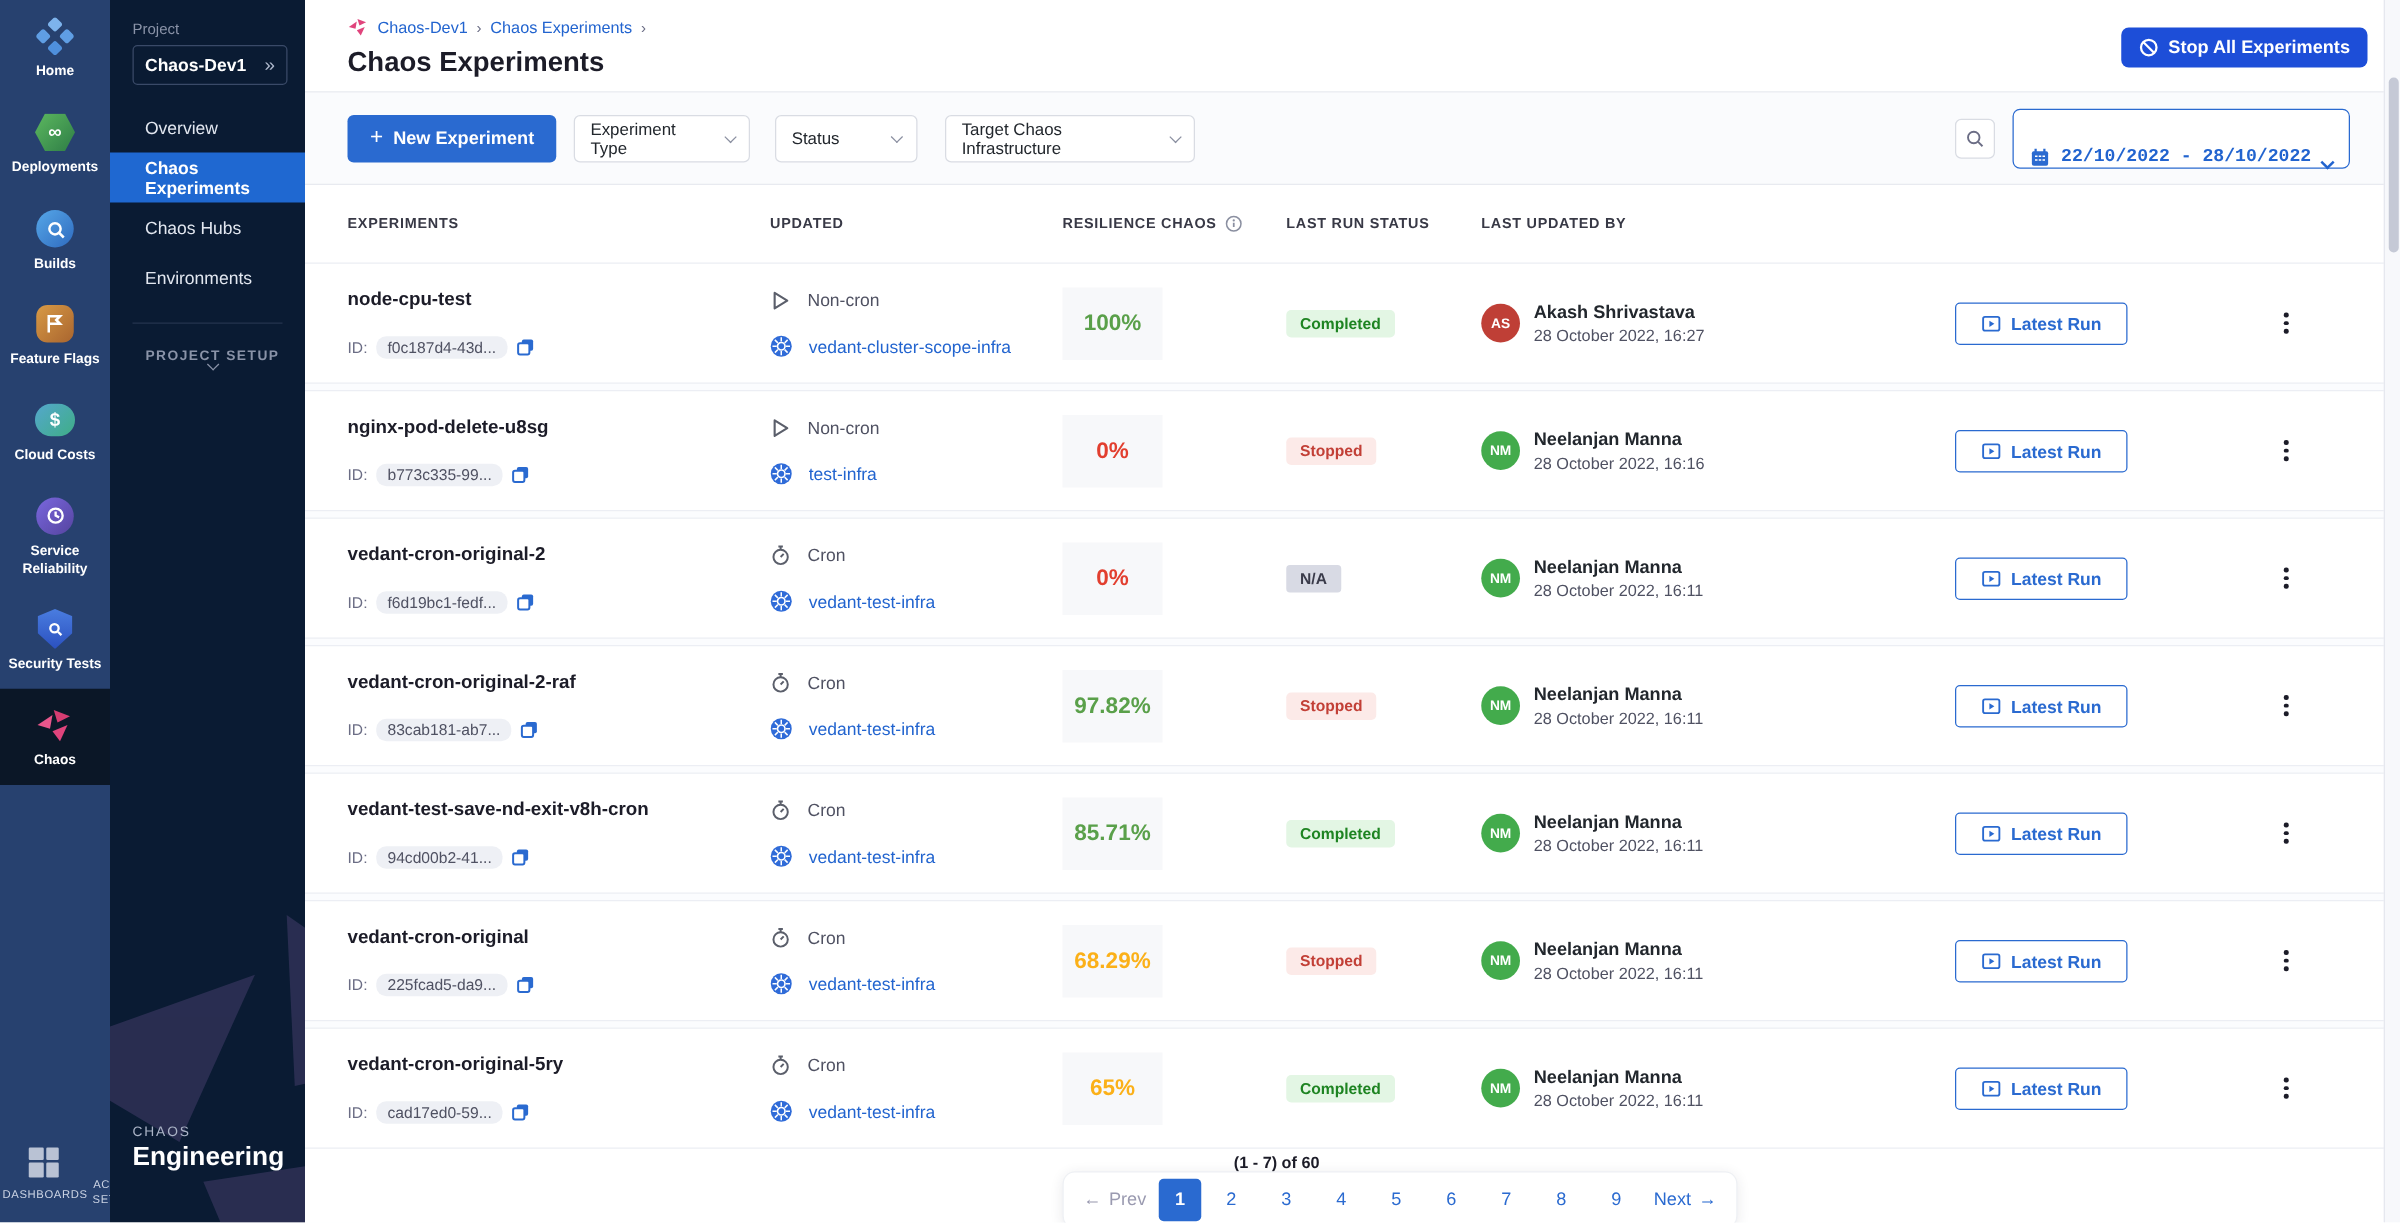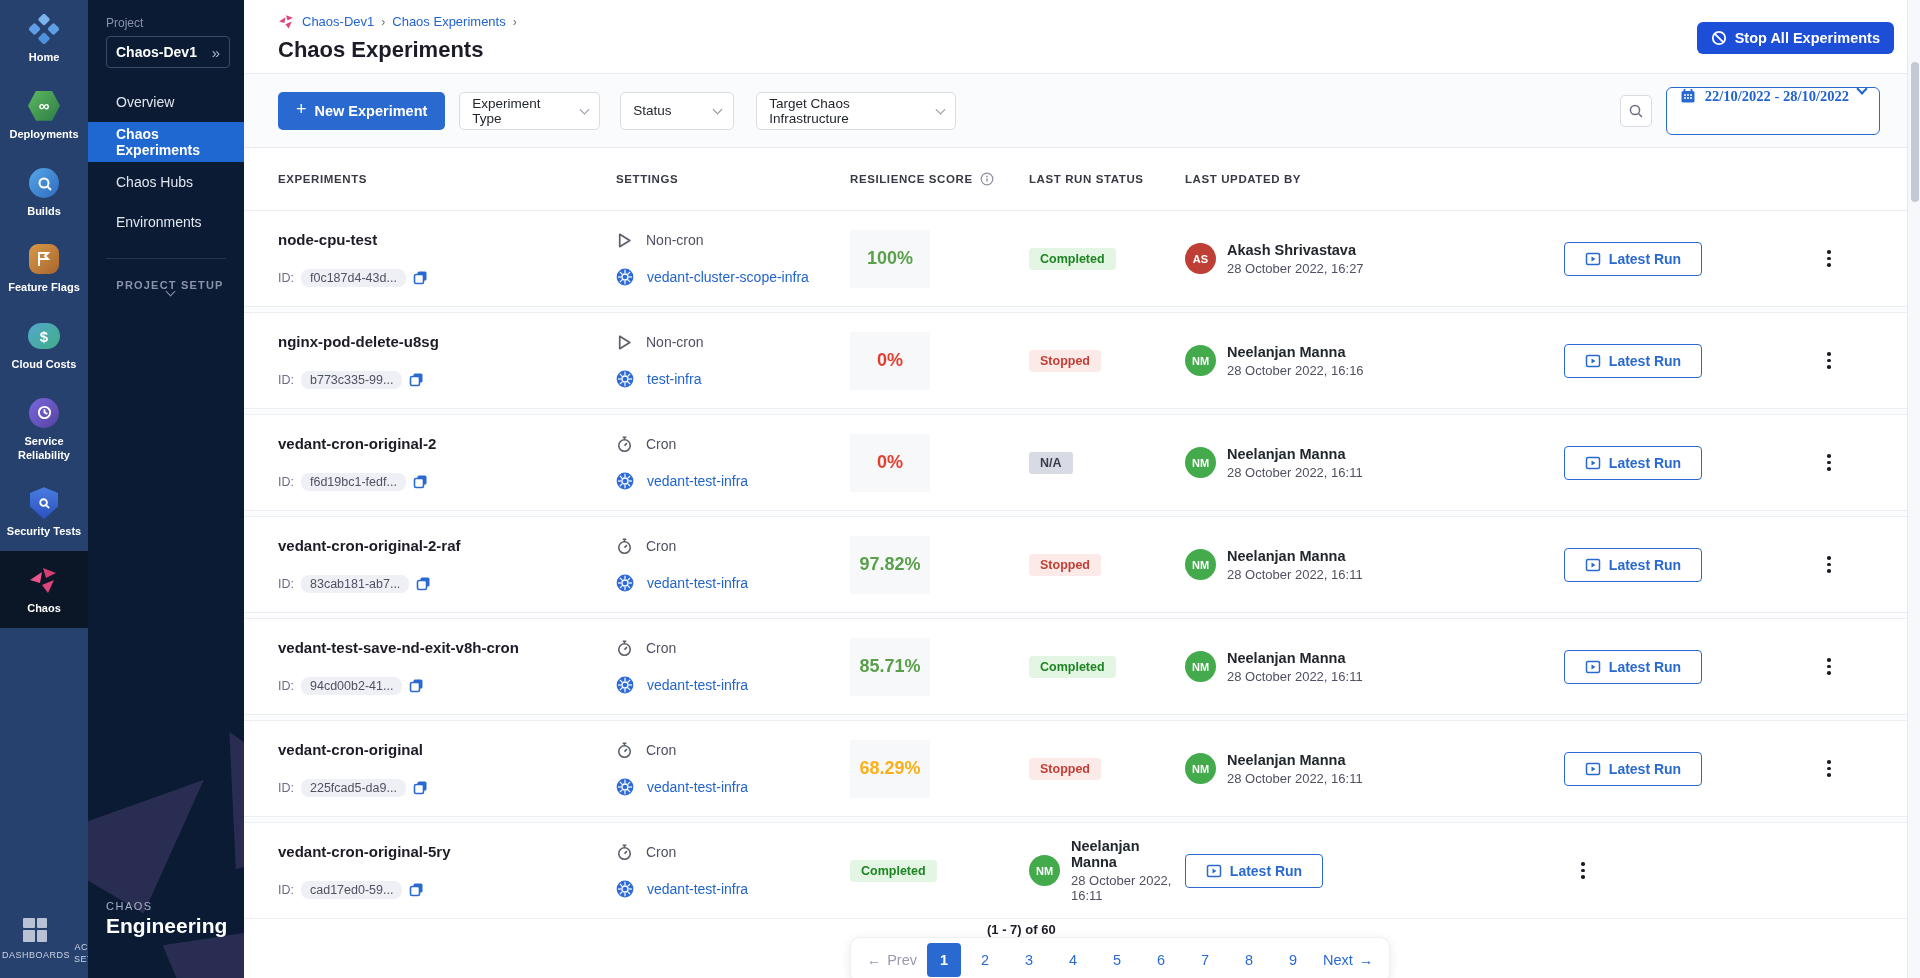--- a/index.html
+++ b/index.html
@@ -52,21 +52,21 @@
   .toolbar { height:74px; background:#fafbfd; border-bottom:1px solid #e8eaf0; display:flex; align-items:center; padding:0 40px 0 34px; gap:14px; }
   .new-btn { background:#2a6ad0; color:#fff; border:none; border-radius:5px; height:38px; padding:0 18px; font-size:14.5px; font-weight:bold; display:flex; align-items:center; gap:8px; cursor:pointer; font-family:inherit; }
   .new-btn .plus { font-size:18px; font-weight:normal; margin-top:-2px; }
   .select { background:#fff; border:1px solid #d9dce3; border-radius:5px; height:38px; display:flex; align-items:center; justify-content:space-between; padding:0 12px; font-size:13.5px; color:#22272d; cursor:pointer; gap:14px; }
   .select .chev { border-color:#8a8fa0; }
   .sel-type { width:141px; }
   .sel-status { width:114px; margin-left:6px; }
   .sel-target { width:200px; margin-left:8px; }
   .tb-right { margin-left:auto; display:flex; align-items:center; gap:14px; }
   .search-btn { width:32px; height:32px; border:1px solid #d9dce3; border-radius:5px; background:#fff; display:flex; align-items:center; justify-content:center; cursor:pointer; }
-  .date-btn { border:1.6px solid #2a6ad0; background:#fff; border-radius:6px; height:48px; padding:0 13px; display:flex; align-items:flex-start; gap:9px; color:#2264cf; font-size:14.5px; font-weight:bold; cursor:pointer; font-family:Liberation Serif, serif; }
+  .date-btn { border:1.6px solid #2a6ad0; background:#fff; border-radius:6px; height:48px; padding:0 13px; display:flex; align-items:flex-end; gap:9px; color:#2264cf; font-size:14.5px; font-weight:bold; cursor:pointer; font-family:Liberation Mono, monospace; }
   .date-btn .chev { border-color:#2264cf; width:8px; height:8px; border-width:2px; }
 
   
   .gridcols { display:grid; grid-template-columns:322px 250px 179px 156px 379px 246px 1fr; align-items:center; padding-left:34px; }
   .thead { height:62px; }
   .thead .th { font-size:11.5px; font-weight:bold; letter-spacing:.6px; color:#383946; display:flex; align-items:center; gap:7px; }
   .rows { background:#fbfcfe; }
   .exp-row { height:97px; background:#fff; border-top:1px solid #eceef4; border-bottom:1px solid #eceef4; margin-bottom:5px; }
   .c-name .nm { font-size:15px; font-weight:bold; color:#1c1c28; }
   .idline { display:flex; align-items:center; gap:7px; margin-top:21px; }
@@ -298,23 +298,23 @@
               <path d="M4 7 h2 M7 7 h2 M10 7 h2 M4 10 h2 M7 10 h2 M10 10 h2" stroke="#fff" stroke-width="1.3"></path>
             </svg>
           <span>22/10/2022 - 28/10/2022</span>
           <span class="chev"></span>
         </button>
       </div>
     </div>
 
     <div class="thead gridcols">
       <div class="th">EXPERIMENTS</div>
-      <div class="th" style="padding-left:16px;">SETTINGS</div>
+      <div class="th" style="padding-left:16px;">UPDATED</div>
       <div class="th">
-        <span>RESILIENCE SCORE</span>
+        <span>RESILIENCE CHAOS</span>
         <svg width="14" height="14" viewBox="0 0 14 14">
             <circle cx="7" cy="7" r="5.8" fill="none" stroke="#8a8fa0" stroke-width="1.2"></circle>
             <path d="M7 6.2 v3.4" stroke="#8a8fa0" stroke-width="1.4"></path>
             <circle cx="7" cy="4.3" r=".9" fill="#8a8fa0"></circle>
           </svg>
       </div>
       <div class="th">LAST RUN STATUS</div>
       <div class="th">LAST UPDATED BY</div>
       <div></div>
         <div></div>
@@ -784,20 +784,23 @@
                   <path d="M2 9 H5.4"></path>
                   <path d="M12.6 9 H16"></path>
                   <path d="M3.9 3.9 L6.3 6.3"></path>
                   <path d="M11.7 11.7 L14.1 14.1"></path>
                   <path d="M14.1 3.9 L11.7 6.3"></path>
                   <path d="M6.3 11.7 L3.9 14.1"></path>
                 </g>
               </svg>
         <span class="infra-link">vedant-test-infra</span>
       </div>
+    </div>
+    <div>
+      <div class="score-box score-orange">65%</div>
     </div>
     <div>
       <span class="badge badge-completed">Completed</span>
     </div>
     <div class="c-user">
       <span class="avatar avatar-green">NM</span>
       <span>
         <div class="uname">Neelanjan Manna</div>
         <div class="udate">28 October 2022, 16:11</div>
       </span>

